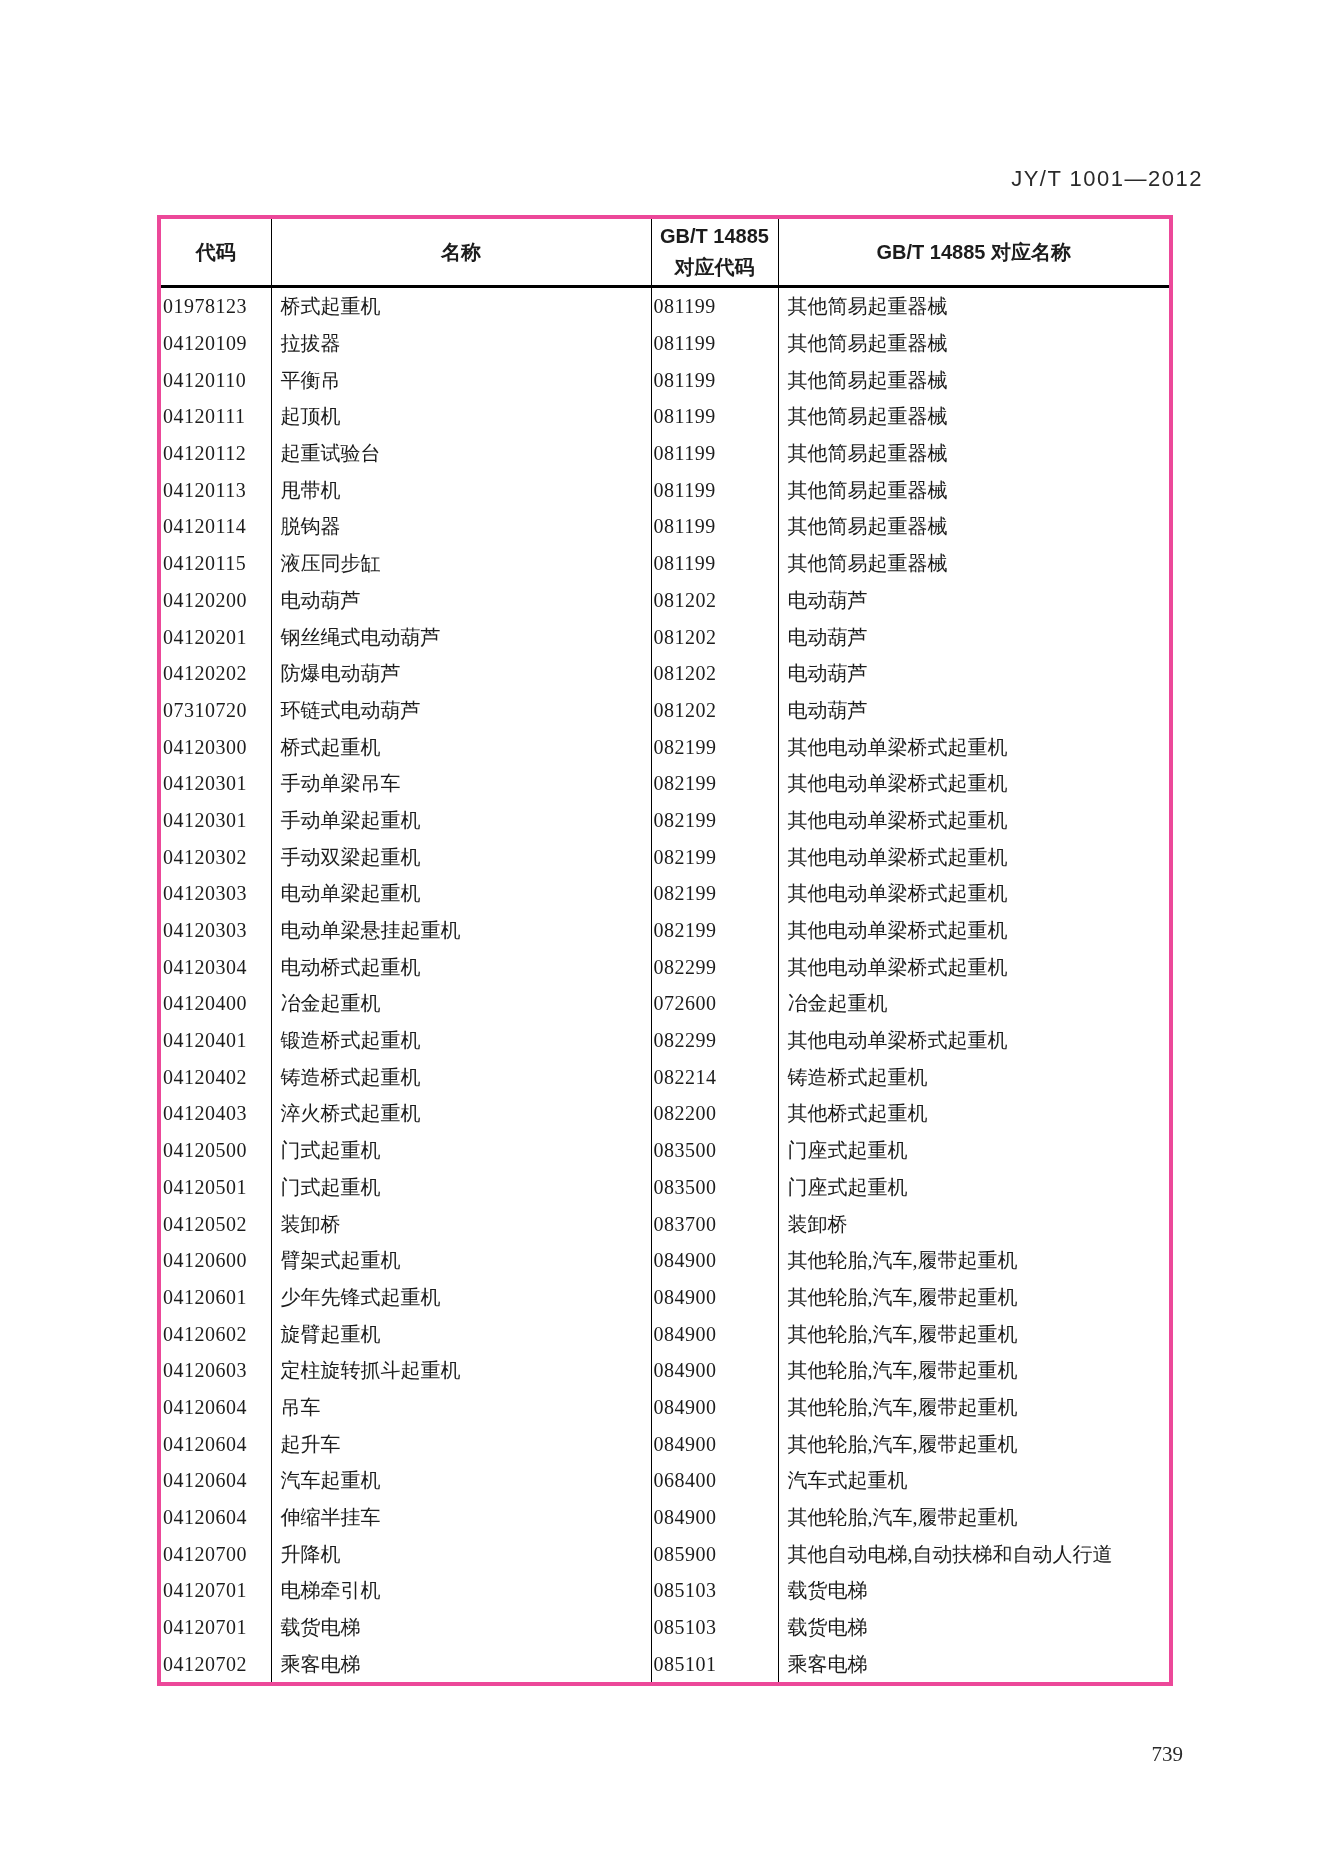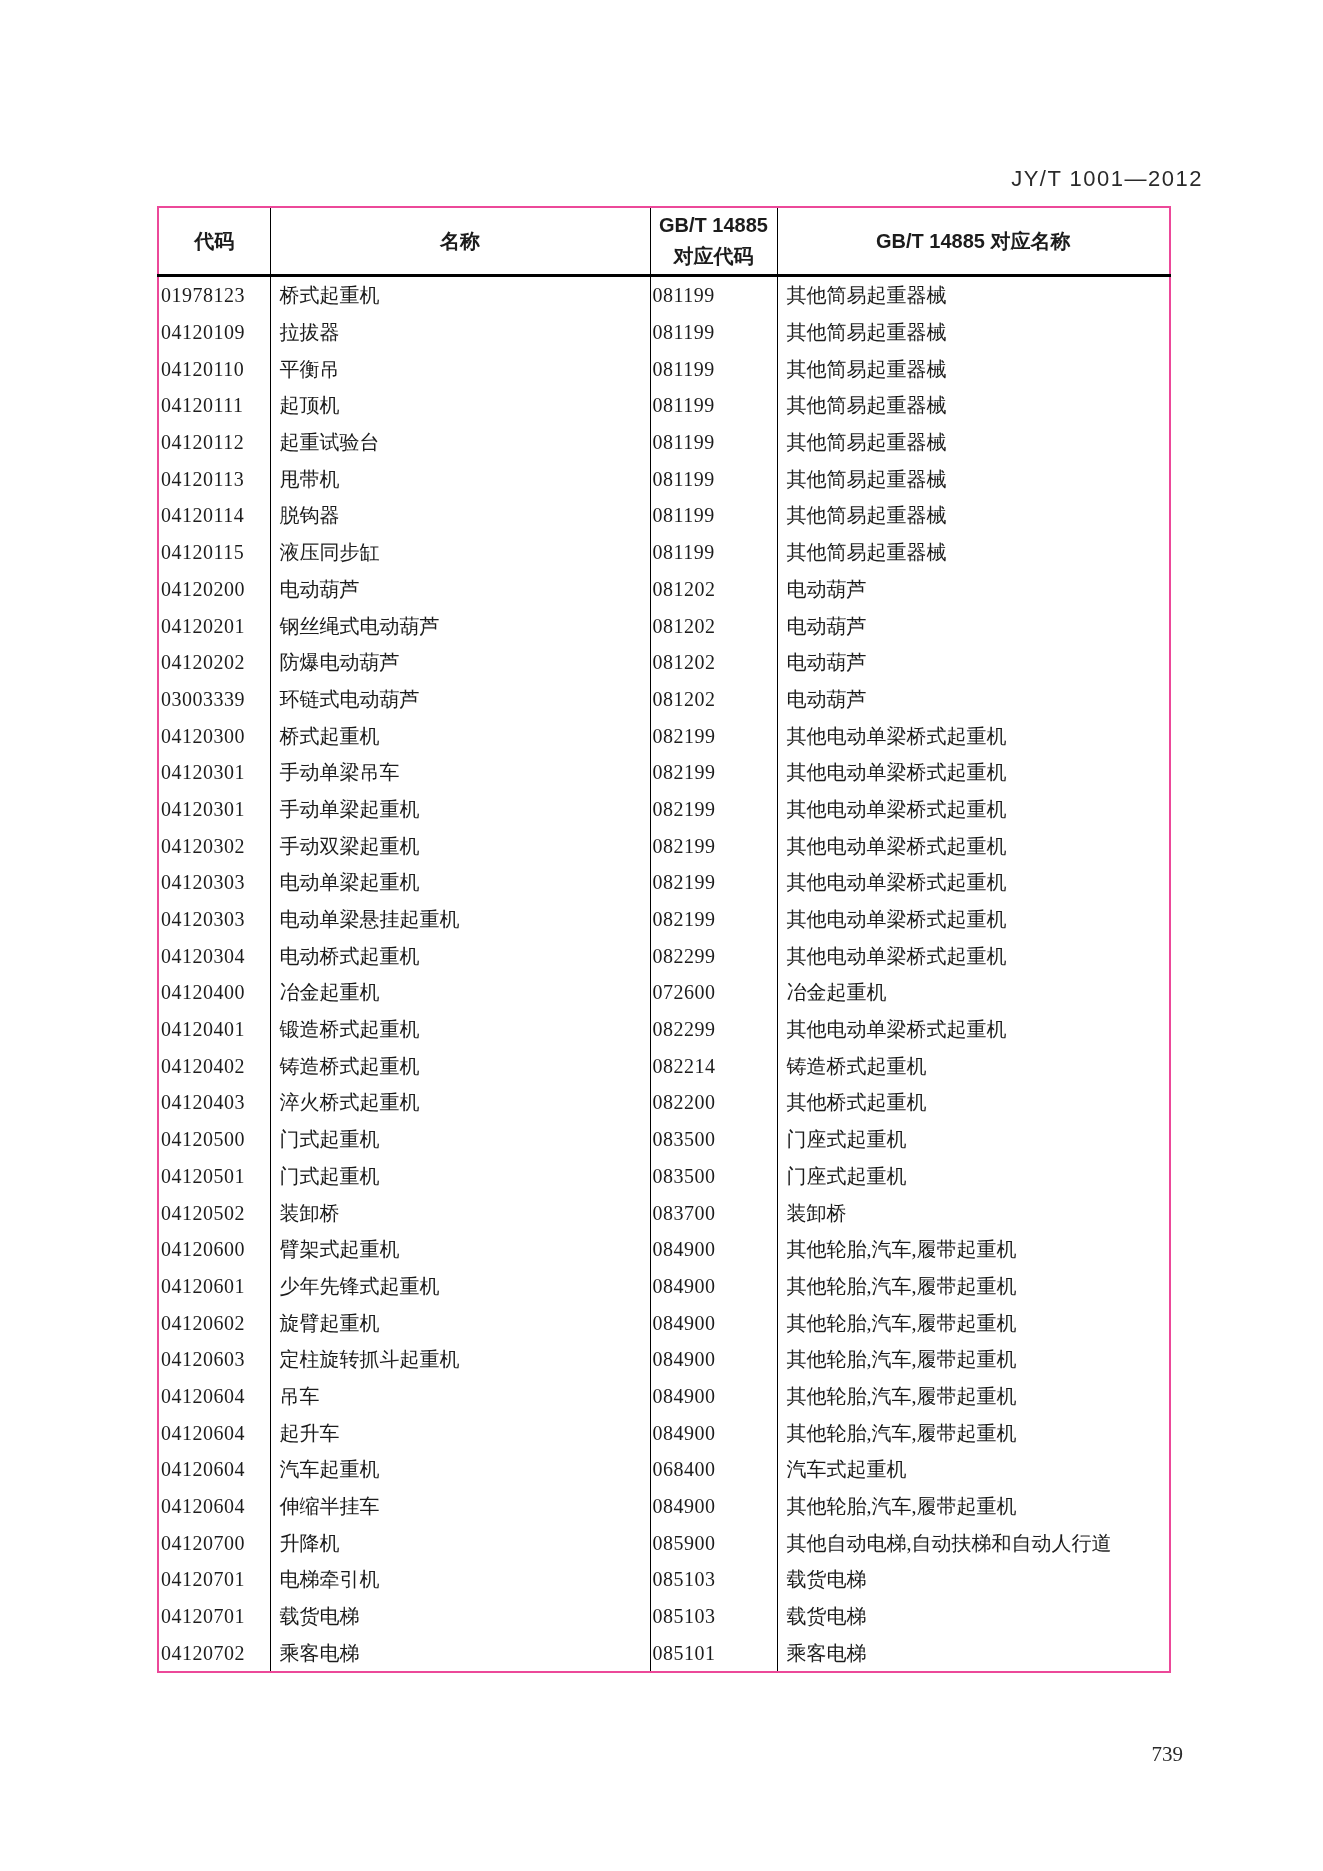--- a/index.html
+++ b/index.html
@@ -22,25 +22,25 @@
     font-size: 22px;
     letter-spacing: 1.5px;
     font-family: "Liberation Sans", "DejaVu Sans", sans-serif;
     color: #2a2a2a;
     white-space: nowrap;
     margin-top: 8px;
   }
   .mapping-table {
     position: absolute;
     left: 157px;
-    top: 206px;
+    top: 215px;
     width: 1012px;
     border-collapse: collapse;
     table-layout: fixed;
-    border: 2px solid #ec4899;
+    border: 4px solid #ec4899;
   }
   .mapping-table th,
   .mapping-table td {
     border-left: 1px solid #000;
     border-right: 1px solid #000;
     overflow: hidden;
     white-space: nowrap;
   }
   .mapping-table thead th {
     height: 66px;
@@ -160,21 +160,21 @@
         <td class="col-code">081202</td>
         <td class="col-name">电动葫芦</td>
       </tr>
       <tr>
         <td class="col-code">04120202</td>
         <td class="col-name">防爆电动葫芦</td>
         <td class="col-code">081202</td>
         <td class="col-name">电动葫芦</td>
       </tr>
       <tr>
-        <td class="col-code">03003339</td>
+        <td class="col-code">07310720</td>
         <td class="col-name">环链式电动葫芦</td>
         <td class="col-code">081202</td>
         <td class="col-name">电动葫芦</td>
       </tr>
       <tr>
         <td class="col-code">04120300</td>
         <td class="col-name">桥式起重机</td>
         <td class="col-code">082199</td>
         <td class="col-name">其他电动单梁桥式起重机</td>
       </tr>

